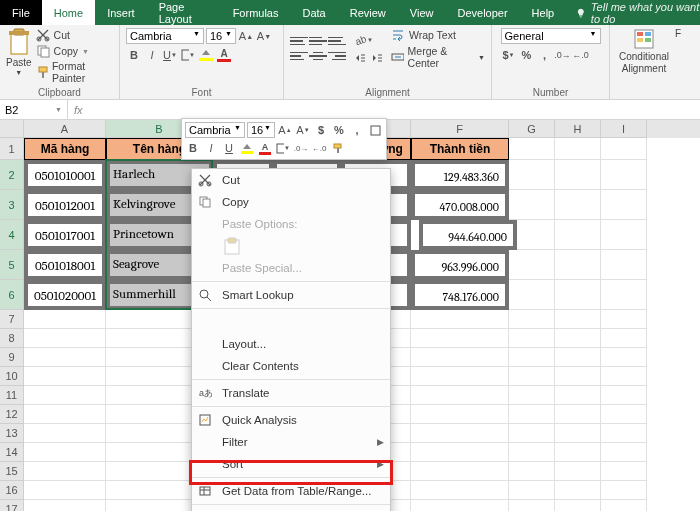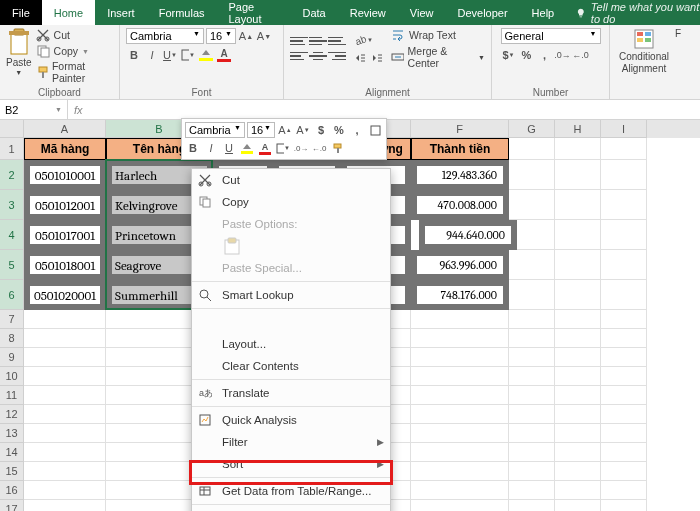--- a/index.html
+++ b/index.html
@@ -45,21 +45,21 @@
 .col-headers { display: flex; height: 18px; background: #e6e6e6; }
 .ch { border-right: 1px solid #cfcfcf; border-bottom: 1px solid #cfcfcf; text-align: center; font-size: 11px; color: #555; display: flex; align-items: center; justify-content: center; }
 .corner { width: 24px; background: #e6e6e6; border-right: 1px solid #cfcfcf; border-bottom: 1px solid #cfcfcf; }
 .row-area { display: flex; }
 .row-headers { display: flex; flex-direction: column; }
 .rh { width: 24px; background: #e6e6e6; border-right: 1px solid #cfcfcf; border-bottom: 1px solid #cfcfcf; text-align: center; font-size: 11px; color: #555; display: flex; align-items: center; justify-content: center; }
 .rh.sel { background: #cce3d4; color: #217346; }
 .cells { position: relative; }
 .cell { position: absolute; border-right: 1px solid #e0e0e0; border-bottom: 1px solid #e0e0e0; padding: 1px 3px; font-size: 12px; display: flex; align-items: center; overflow: hidden; }
 .hdr { background: #f4b084; font-weight: 700; justify-content: center; border: 1px solid #000; }
-.data { background: #fff; border: 6px solid #737373; font-family: Cambria, Georgia, serif; }
+.data { background: #fff; border: 4px solid #737373; font-family: Cambria, Georgia, serif; }
 .data.name { background: #c8c8c8; font-family: Cambria, Georgia, serif; font-size: 13px; }
 .data.num { justify-content: flex-end; padding-right: 6px; }
 .data.ctr { justify-content: center; }
 .sel-outline { position: absolute; border: 2px solid #217346; pointer-events: none; }
 
 
 .ctx { position: absolute; left: 191px; top: 168px; width: 200px; background: #fcfcfc; border: 1px solid #c8c8c8; box-shadow: 0 3px 10px rgba(0,0,0,.3); z-index: 15; font-size: 11.5px; }
 .ctx-item { height: 22px; display: flex; align-items: center; padding: 0 6px 0 4px; gap: 8px; color: #333; }
 .ctx-item.dis { color: #aaa; }
 .ctx-ico { width: 18px; height: 16px; display: flex; align-items: center; justify-content: center; }
@@ -74,22 +74,22 @@
 
 svg { display: block; }
 </style>
 </head>
 <body>
 
 <div class="tabs">
   <div class="tab file">File</div>
   <div class="tab active">Home</div>
   <div class="tab">Insert</div>
+  <div class="tab">Page Layout</div>
   <div class="tab">Formulas</div>
-  <div class="tab">Page Layout</div>
   <div class="tab">Data</div>
   <div class="tab">Review</div>
   <div class="tab">View</div>
   <div class="tab">Developer</div>
   <div class="tab">Help</div>
   <div class="tellme">
     <svg class="bulb" viewBox="0 0 16 16">
         <path fill="#fff" d="M8 1a5 5 0 0 0-3 9v2h6v-2a5 5 0 0 0-3-9zM6 14h4v1H6z"></path>
       </svg>
     <span>Tell me what you want to do</span>

